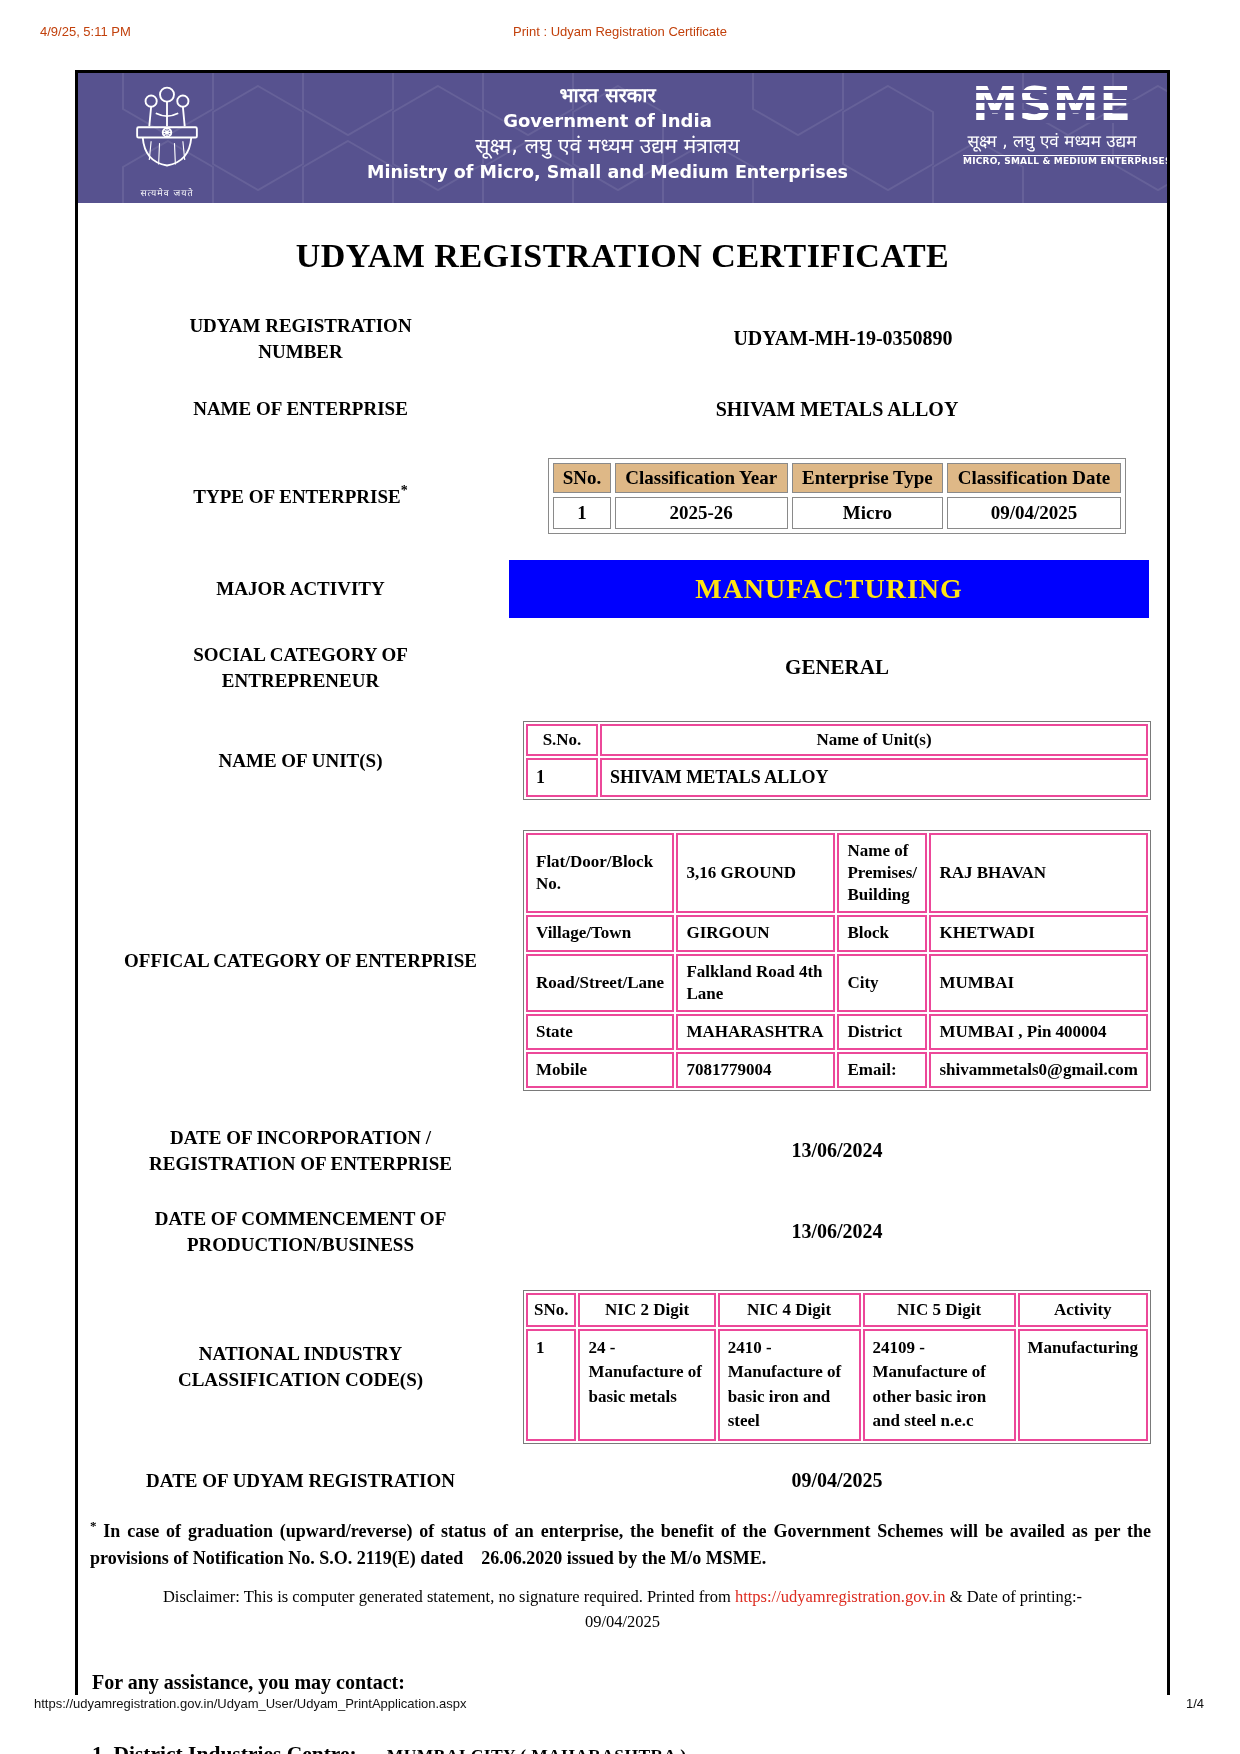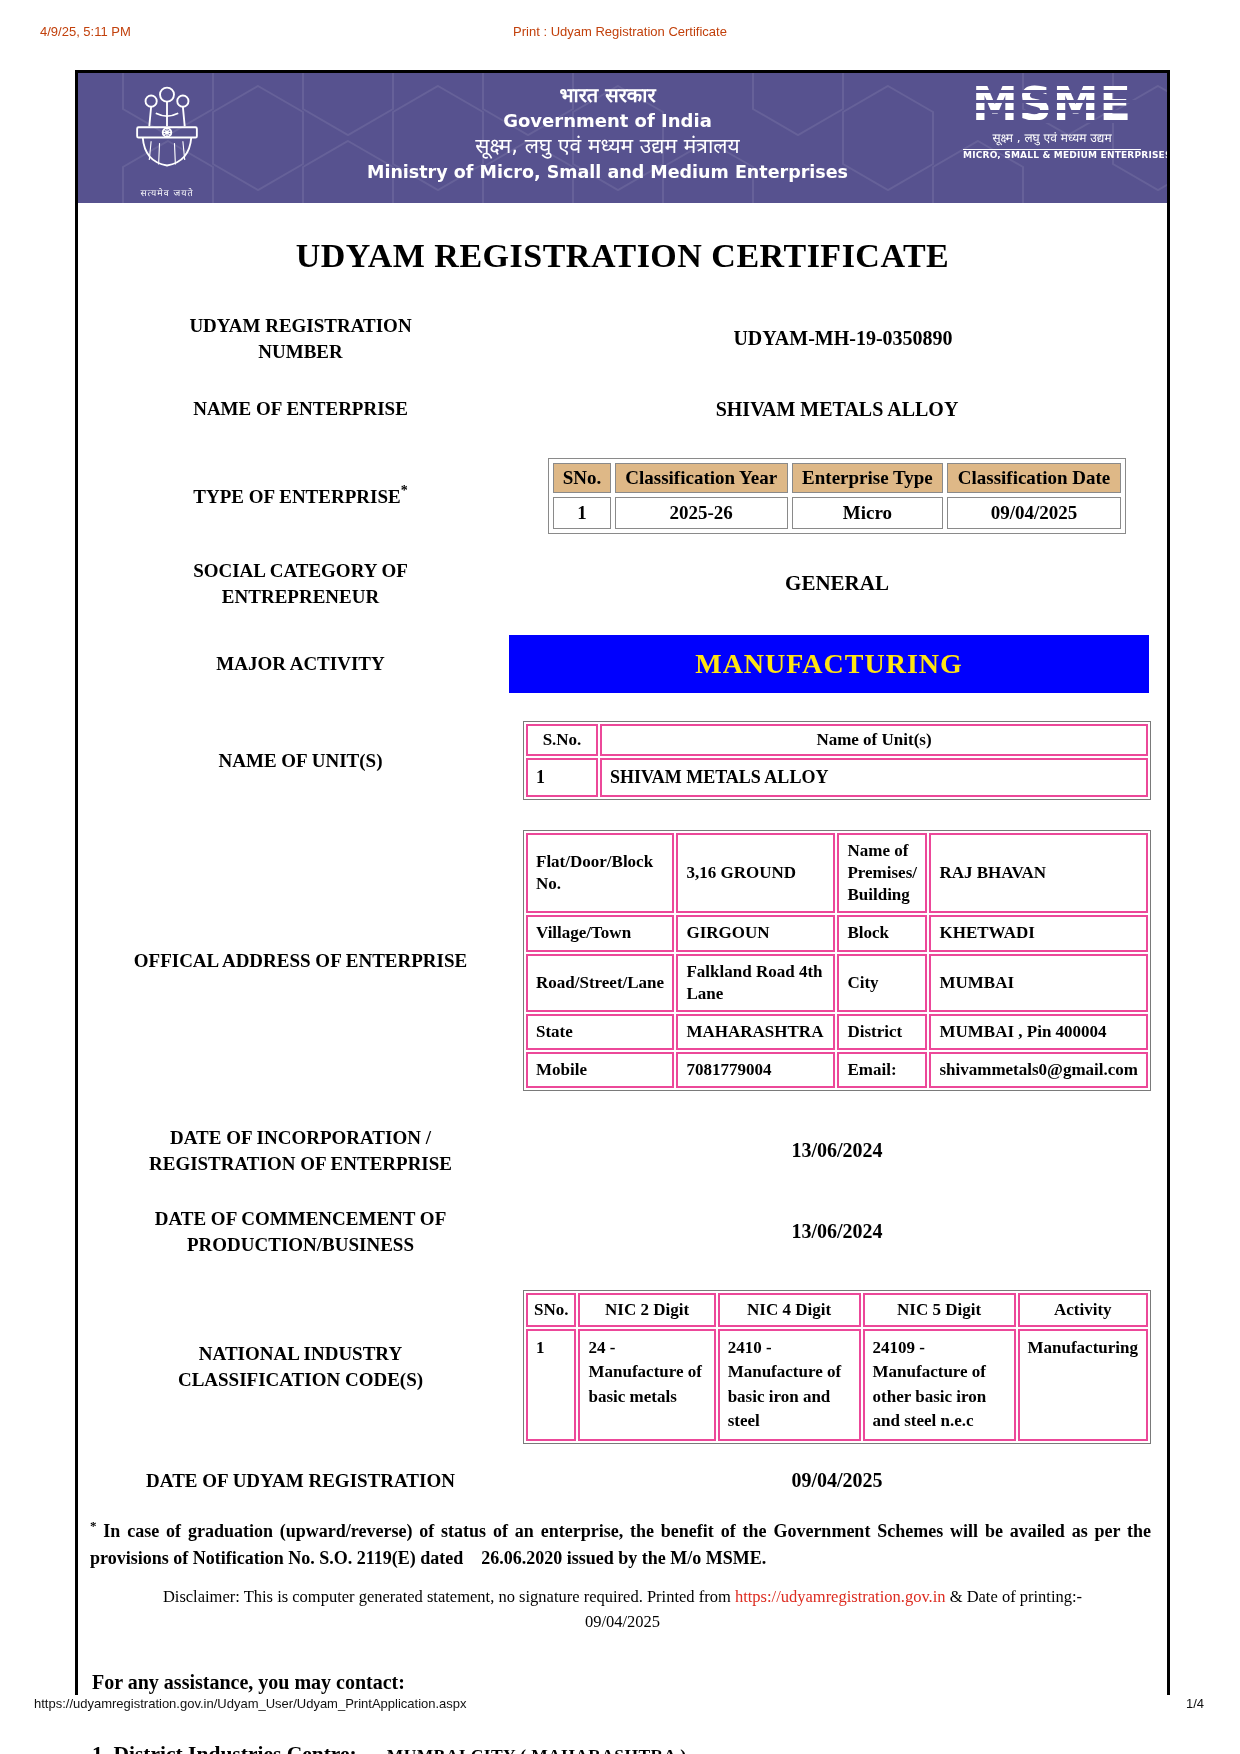--- a/index.html
+++ b/index.html
@@ -38,21 +38,21 @@
   .bc-hi1 { font-size:20px; font-weight:bold; line-height:1.35; }
   .bc-en1 { font-size:18px; font-weight:bold; line-height:1.3; }
   .bc-hi2 { font-size:21px; line-height:1.35; }
   .bc-en2 { font-size:17.5px; font-weight:bold; line-height:1.3; }
   .msme { position:absolute; right:26px; top:10px; width:178px; text-align:center; color:#fff; }
   .msme-word { position:relative; font:900 46px/0.92 "DejaVu Sans", sans-serif; letter-spacing:1px; }
   .msme-word::after {
     content:""; position:absolute; inset:0;
     background:repeating-linear-gradient(180deg, transparent 0 7px, #57528f 7px 10px);
   }
-  .msme-hi { font-size:12px; padding:4px 2px 3px; border-bottom:1.5px solid #fff; margin-bottom:0; white-space:nowrap; }
+  .msme-hi { font-size:17px; padding:4px 2px 3px; border-bottom:1.5px solid #fff; margin-bottom:0; white-space:nowrap; }
   .msme-en { font-size:9px; font-weight:bold; letter-spacing:0.2px; white-space:nowrap; }
 
   
   .title { margin:34px 10px 0; text-align:center; font-size:34px; font-weight:bold; letter-spacing:0.5px; }
 
   .row { display:grid; grid-template-columns:445px minmax(0,1fr); align-items:center; padding-right:16px; }
   .lbl { text-align:center; font-size:19px; font-weight:bold; line-height:1.35; }
   .lbl .inner { display:inline-block; max-width:310px; }
   .lbl sup { font-size:14px; }
   .val { text-align:center; font-size:20px; font-weight:bold; }
@@ -187,30 +187,30 @@
                 <td>1</td>
                 <td>2025-26</td>
                 <td>Micro</td>
                 <td>09/04/2025</td>
               </tr>
             </tbody>
           </table>
       </div>
     </div>
 
+    <div class="row mt-act">
+      <div class="lbl"><span class="inner">MAJOR ACTIVITY</span></div>
+      <div>
+        <div class="activity-bar">MANUFACTURING</div>
+      </div>
+    </div>
+
     <div class="row mt-soc">
       <div class="lbl"><span class="inner">SOCIAL CATEGORY OF ENTREPRENEUR</span></div>
       <div class="val" style="font-size:21px">GENERAL</div>
-    </div>
-
-    <div class="row mt-act">
-      <div class="lbl"><span class="inner">MAJOR ACTIVITY</span></div>
-      <div>
-        <div class="activity-bar">MANUFACTURING</div>
-      </div>
     </div>
 
     <div class="row mt-units">
       <div class="lbl"><span class="inner">NAME OF UNIT(S)</span></div>
       <div>
         <table class="grid-table units-table">
           <colgroup>
               <col style="width:72px">
               <col>
             </colgroup>
@@ -224,21 +224,21 @@
               <tr>
                 <td>1</td>
                 <td>SHIVAM METALS ALLOY</td>
               </tr>
             </tbody>
           </table>
       </div>
     </div>
 
     <div class="row mt-addr">
-      <div class="lbl"><span class="inner" style="max-width:400px">OFFICAL ADDRESS OF ENTERPRISE</span></div>
+      <div class="lbl"><span class="inner" style="max-width:400px">OFFICAL CATEGORY OF ENTERPRISE</span></div>
       <div>
         <table class="grid-table addr-table">
           <colgroup>
               <col style="width:150px">
               <col style="width:168px">
               <col style="width:92px">
               <col>
             </colgroup>
         <tbody>
               <tr>

